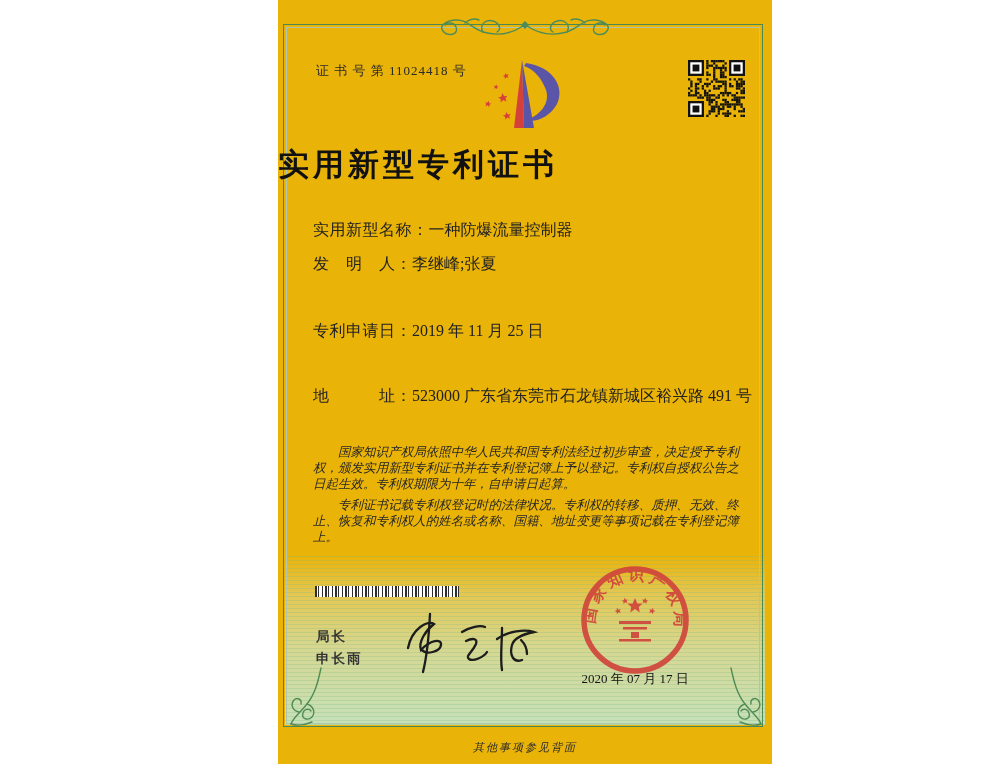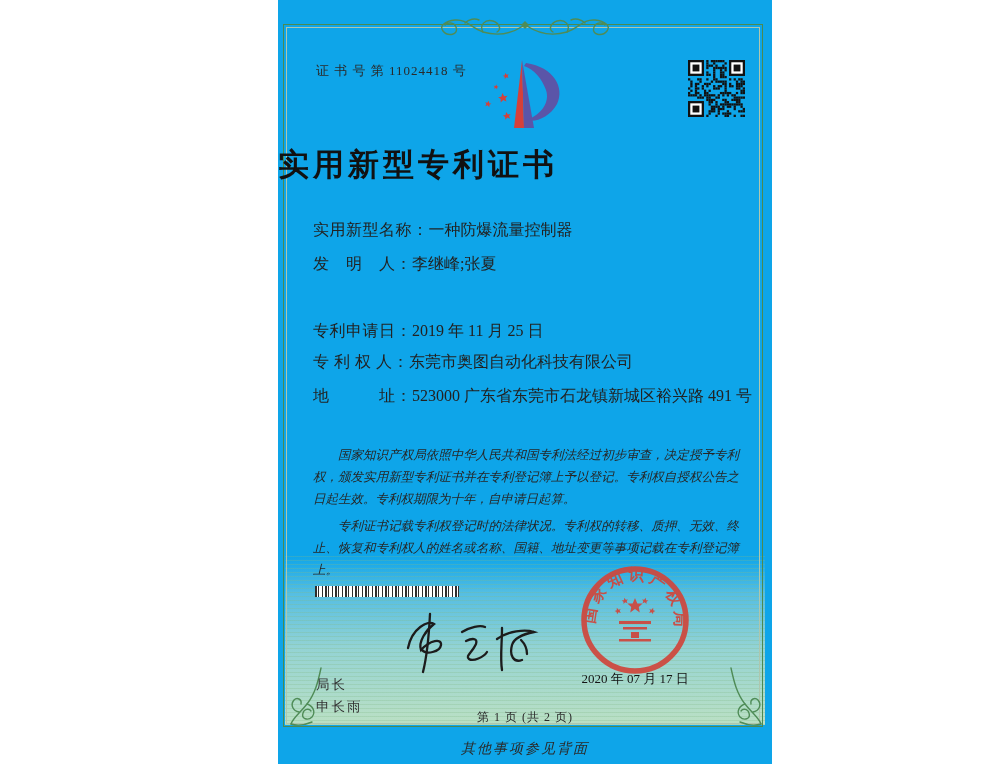--- a/index.html
+++ b/index.html
@@ -1,47 +1,47 @@
 <!DOCTYPE html>
 <html><head>
 <meta charset="utf-8">
 <style>
   html,body{margin:0;padding:0;}
   body{
     width:1000px;height:764px;background:#ffffff;overflow:hidden;position:relative;
     font-family:"Liberation Serif","DejaVu Serif",serif;color:#1d1d1d;
   }
-  .page{position:absolute;left:278px;top:0;width:494px;height:764px;background:#0ea5e9;}
+  .page{position:absolute;left:278px;top:0;width:494px;height:764px;background:#eab308;}
   .frame{position:absolute;left:5px;top:24px;width:480px;height:703px;
     border:1.5px solid #4a8a52;box-sizing:border-box;}
   .frame-inner{position:absolute;inset:2px;border:1px solid #aec6ae;}
   .watermark{position:absolute;left:7px;top:556px;width:480px;height:169px;pointer-events:none;
     background:
       repeating-linear-gradient(180deg, rgba(130,185,135,.28) 0 1px, rgba(255,255,255,0) 1px 4px),
       linear-gradient(180deg, rgba(225,242,225,0) 0%, rgba(216,236,214,.35) 22%, rgba(205,231,203,.7) 55%, rgba(196,227,194,.95) 100%);
   }
   .cert-no{position:absolute;left:38px;top:62px;font-size:13px;letter-spacing:1px;color:#2a2a2a;}
   .title{position:absolute;left:0;top:144px;width:100%;
     font-size:31px;font-weight:700;letter-spacing:4px;color:#111;}
   .logo{position:absolute;left:198px;top:54px;}
   .qr{position:absolute;left:410px;top:60px;}
   .row{position:absolute;left:35px;font-size:16px;white-space:nowrap;color:#222;}
   .row .lbl{letter-spacing:.5px;}
   .row2{position:absolute;left:242px;top:0;}
-  .bodytext{position:absolute;left:35px;top:444px;width:426px;font-size:12.5px;line-height:22px;
+  .bodytext{position:absolute;left:35px;top:444px;width:426px;font-size:12.5px;line-height:16px;
     text-align:justify;font-style:italic;color:#262626;}
   .bodytext p{margin:0 0 5px 0;text-indent:2em;}
   .barcode{position:absolute;left:37px;top:586px;width:144px;height:11px;
     background:repeating-linear-gradient(90deg,#2e2e2e 0 2px,#fff 2px 3px,#2e2e2e 3px 4px,#fff 4px 7px,#2e2e2e 7px 8px,#fff 8px 10px);}
   .director{position:absolute;left:38px;top:626px;font-family:"Liberation Sans","DejaVu Sans",sans-serif;
-    font-size:13.5px;font-weight:400;color:#333;letter-spacing:2px;line-height:22px;margin-top:48px;}
+    font-size:13.5px;font-weight:700;color:#333;letter-spacing:2px;line-height:22px;}
   .signature{position:absolute;left:116px;top:608px;}
   .seal{position:absolute;left:291px;top:566px;}
   .pagenum{position:absolute;left:0;top:709px;width:100%;text-align:center;font-size:12px;letter-spacing:1px;color:#2a2a2a;}
-  .backnote{position:absolute;left:0;top:740px;width:100%;text-align:center;font-size:14px;
+  .backnote{position:absolute;left:0;top:740px;width:100%;text-align:center;font-size:11px;
     font-style:italic;letter-spacing:2px;color:#2a2a2a;}
   .orn-top{position:absolute;left:50%;top:11px;transform:translateX(-50%);}
   .orn-bl{position:absolute;left:7px;top:666px;}
   .orn-br{position:absolute;left:449px;top:666px;transform:scaleX(-1);}
 </style>
 </head>
 <body>
 
 <div class="page">
 
@@ -319,23 +319,20 @@
 
   <div class="row" style="top:220px">
     <span class="lbl">实用新型名称：</span><span>一种防爆流量控制器</span>
   </div>
   <div class="row" style="top:254px">
     <span class="lbl">发　明　人：</span><span>李继峰;张夏</span>
   </div>
   <div class="row" style="top:321px">
     <span class="lbl">专利申请日：</span><span>2019 年 11 月 25 日</span>
   </div>
-  <div class="row" style="top:352px">
-    <span class="lbl">专 利 权 人：</span><span>东莞市奥图自动化科技有限公司</span>
-  </div>
   <div class="row" style="top:386px">
     <span class="lbl">地　　　址：</span><span>523000 广东省东莞市石龙镇新城区裕兴路 491 号</span>
   </div>
 
   <div class="bodytext">
     <p>国家知识产权局依照中华人民共和国专利法经过初步审查，决定授予专利权，颁发实用新型专利证书并在专利登记簿上予以登记。专利权自授权公告之日起生效。专利权期限为十年，自申请日起算。</p>
     <p>专利证书记载专利权登记时的法律状况。专利权的转移、质押、无效、终止、恢复和专利权人的姓名或名称、国籍、地址变更等事项记载在专利登记簿上。</p>
   </div>
 
   <div class="barcode"></div>
@@ -375,16 +372,15 @@
         <use href="#sstar" transform="translate(83,45) scale(3.4) rotate(20)"></use>
         <rect x="50" y="55" width="32" height="3"></rect>
         <rect x="54" y="61" width="24" height="2.5"></rect>
         <rect x="62" y="66" width="8" height="6"></rect>
         <rect x="50" y="73" width="32" height="2.5"></rect>
       </g>
     </g>
     <text x="66" y="117" text-anchor="middle" font-size="13" fill="#141414" font-family="Liberation Serif, DejaVu Serif, serif">2020 年 07 月 17 日</text>
   </svg>
 
-  <div class="pagenum">第 1 页 (共 2 页)</div>
   <div class="backnote">其他事项参见背面</div>
 
 </div>
 
 </body></html>

